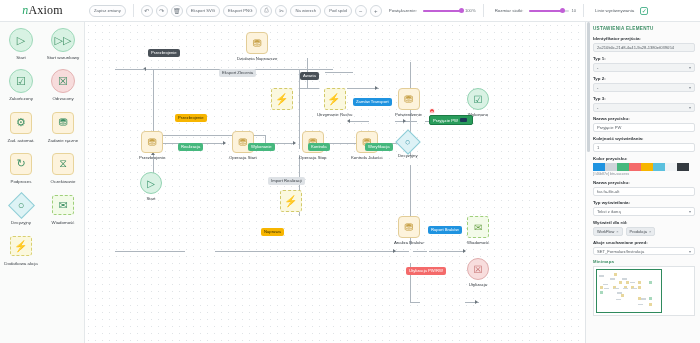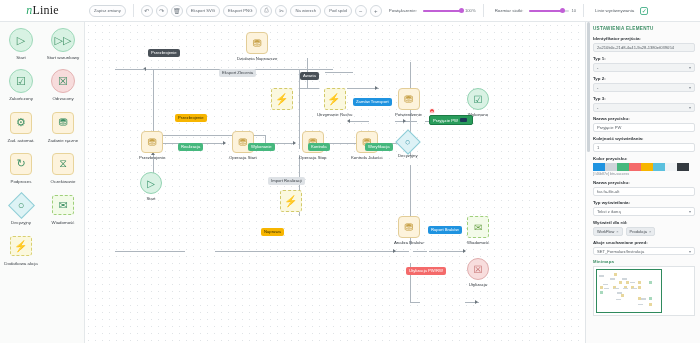--- a/index.html
+++ b/index.html
@@ -259,21 +259,21 @@
   }
 </style>
 </head>
 <body>
 
 <div id="app">
 
   <div class="topbar">
     <div class="brand">
       <span class="n">n</span>
-        <span class="rest">Linie</span>
+        <span class="rest">Axiom</span>
     </div>
 
     <div class="tb-group">
       <div class="tb-btn">Zapisz zmiany</div>
       <div class="tb-sep"></div>
       <div class="tb-ico">↶</div>
       <div class="tb-ico">↷</div>
       <div class="tb-ico">🗑</div>
       <div class="tb-btn">Eksport SVG</div>
       <div class="tb-btn">Eksport PNG</div>

